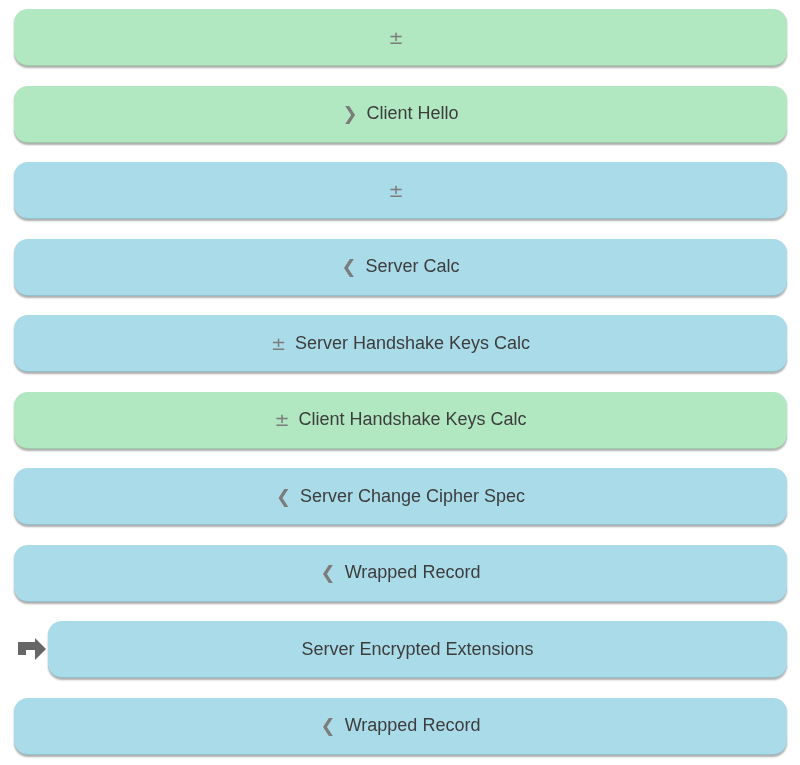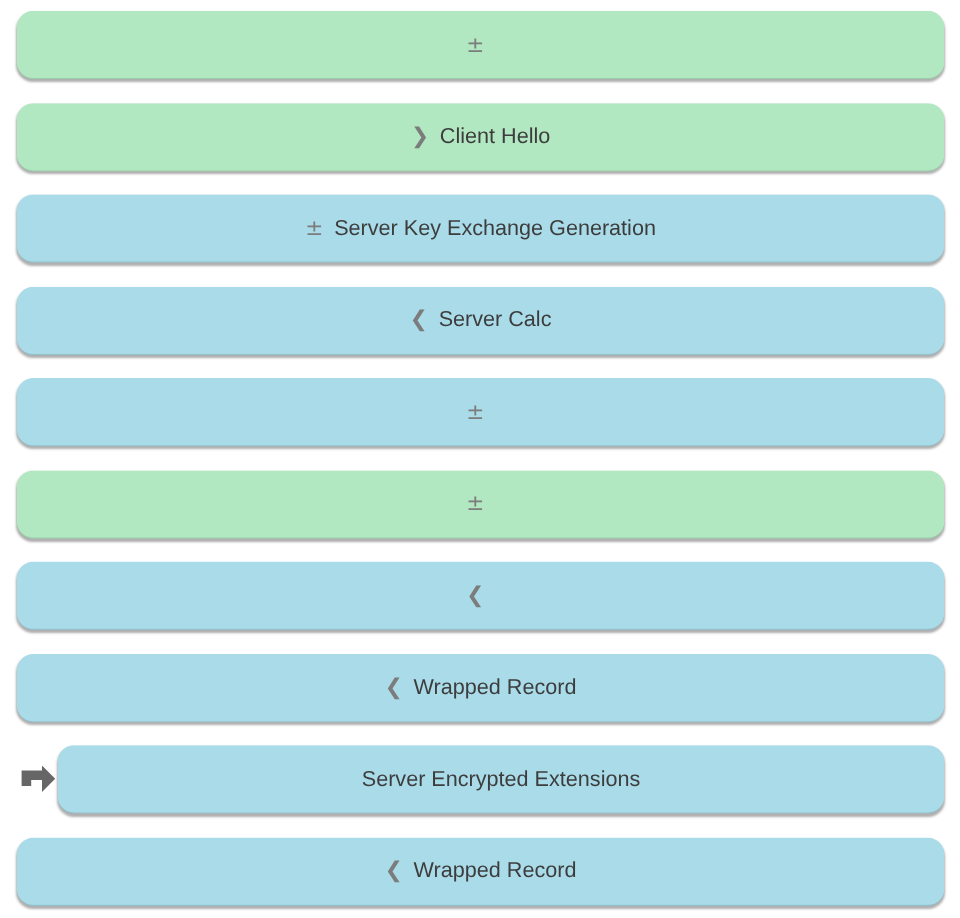--- a/index.html
+++ b/index.html
@@ -60,38 +60,40 @@
     <span class="prefix">±</span>
   </div>
 
   <div class="box green">
     <span class="prefix">❯</span>
     <span class="label">Client Hello</span>
   </div>
 
   <div class="box blue">
     <span class="prefix">±</span>
-    <span class="label">Server Key Exchange Generation</span>
   </div>
 
   <div class="box blue">
     <span class="prefix">❮</span>
     <span class="label">Server Calc</span>
   </div>
 
   <div class="box blue">
     <span class="prefix">±</span>
+    <span class="label">Server Handshake Keys Calc</span>
   </div>
 
   <div class="box green">
     <span class="prefix">±</span>
+    <span class="label">Client Handshake Keys Calc</span>
   </div>
 
   <div class="box blue">
     <span class="prefix">❮</span>
+    <span class="label">Server Change Cipher Spec</span>
   </div>
 
   <div class="box blue">
     <span class="prefix">❮</span>
     <span class="label">Wrapped Record</span>
   </div>
 
   <div class="box blue current">
     <span class="pointer">
       <svg width="30" height="22" viewBox="0 0 30 22" xmlns="http://www.w3.org/2000/svg">

